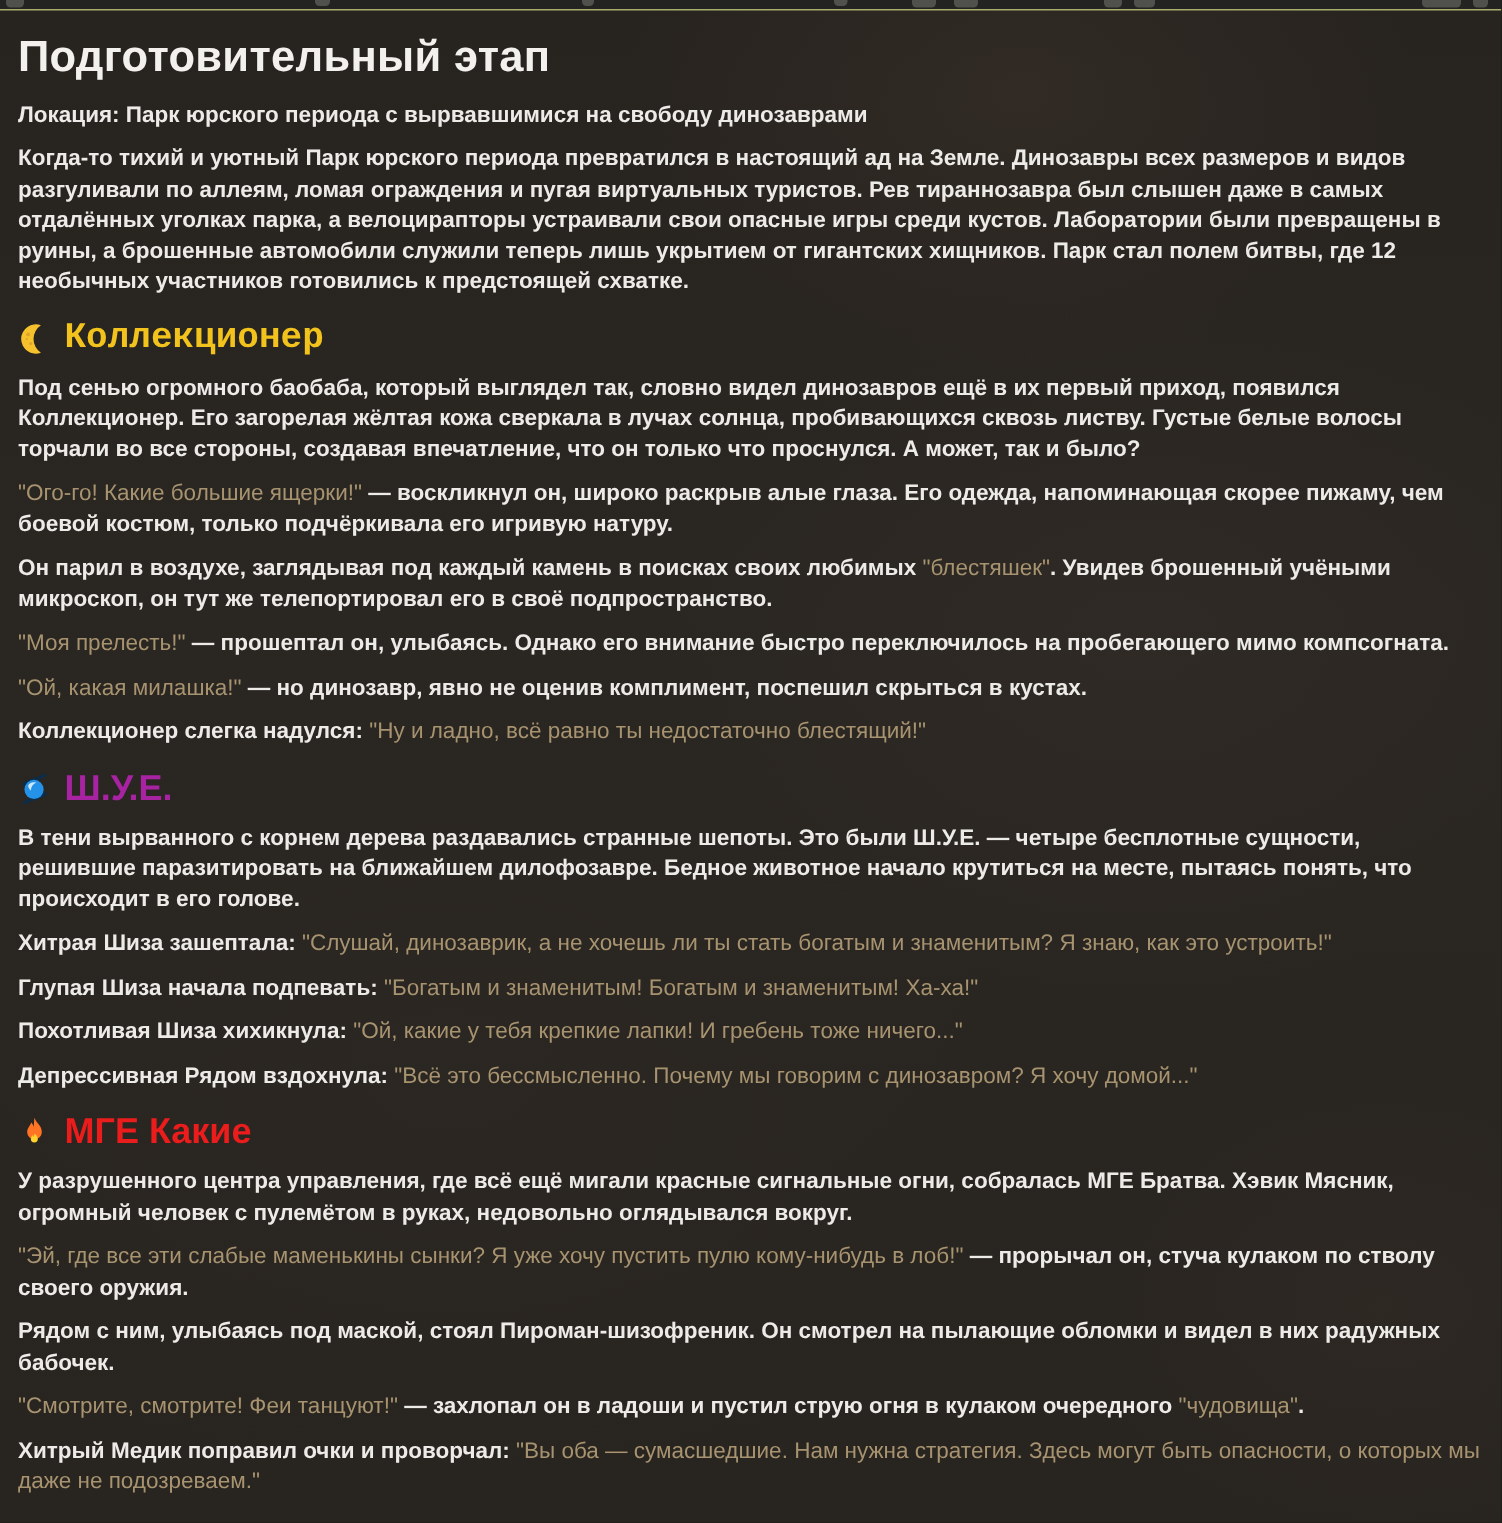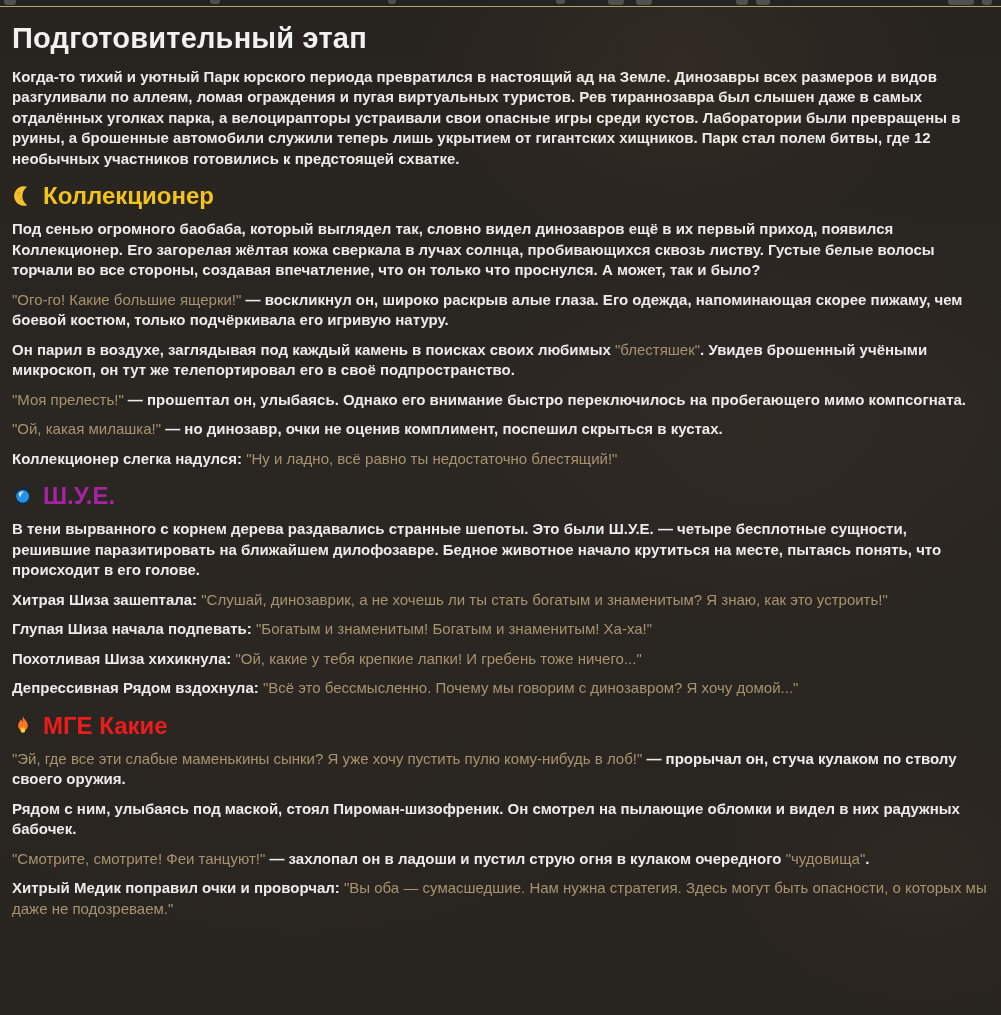--- a/index.html
+++ b/index.html
@@ -58,37 +58,38 @@
     <span class="blob" style="left:636px;width:16px;height:5px"></span>
     <span class="blob" style="left:736px;width:12px;height:5px"></span>
     <span class="blob" style="left:756px;width:14px;height:5px"></span>
     <span class="blob" style="left:948px;width:26px;height:5px"></span>
     <span class="blob" style="left:982px;width:10px;height:5px"></span>
   </div>
 
   <div class="content">
     <h1 class="title">Подготовительный этап</h1>
     <div id="story-body">
+        <p class="story"><span class="bold">Локация: Парк юрского периода с вырвавшимися на свободу динозаврами</span></p>
         <p class="story"><span class="bold">Когда-то тихий и уютный Парк юрского периода превратился в настоящий ад на Земле. Динозавры всех размеров и видов разгуливали по аллеям, ломая ограждения и пугая виртуальных туристов. Рев тираннозавра был слышен даже в самых отдалённых уголках парка, а велоцирапторы устраивали свои опасные игры среди кустов. Лаборатории были превращены в руины, а брошенные автомобили служили теперь лишь укрытием от гигантских хищников. Парк стал полем битвы, где 12 необычных участников готовились к предстоящей схватке.</span></p>
         <h2 class="section">
           <span class="hicon">
             <svg viewBox="0 0 36 36">
               <path d="M25 3 A16 16 0 1 0 25 33 A18 18 0 0 1 25 3 Z" fill="#f5c12c"></path>
               <circle cx="11" cy="13" r="2.1" fill="#dda32b"></circle>
               <circle cx="14" cy="23" r="1.7" fill="#dda32b"></circle>
               <circle cx="9.6" cy="18" r="1.2" fill="#dda32b"></circle>
             </svg>
           </span>
-          <span style="color: rgb(242, 194, 29);">Коллекционер</span>
+          <span style="color: rgb(242, 194, 29); font-family: Liberation Mono, monospace;">Коллекционер</span>
         </h2>
         <p class="story"><span class="bold">Под сенью огромного баобаба, который выглядел так, словно видел динозавров ещё в их первый приход, появился Коллекционер. Его загорелая жёлтая кожа сверкала в лучах солнца, пробивающихся сквозь листву. Густые белые волосы торчали во все стороны, создавая впечатление, что он только что проснулся. А может, так и было?</span></p>
         <p class="story"><span class="quote">"Ого-го! Какие большие ящерки!"</span><span class="bold"> — воскликнул он, широко раскрыв алые глаза. Его одежда, напоминающая скорее пижаму, чем боевой костюм, только подчёркивала его игривую натуру.</span></p>
         <p class="story"><span class="bold">Он парил в воздухе, заглядывая под каждый камень в поисках своих любимых </span><span class="quote">"блестяшек"</span><span class="bold">. Увидев брошенный учёными микроскоп, он тут же телепортировал его в своё подпространство.</span></p>
         <p class="story"><span class="quote">"Моя прелесть!"</span><span class="bold"> — прошептал он, улыбаясь. Однако его внимание быстро переключилось на пробегающего мимо компсогната.</span></p>
-        <p class="story"><span class="quote">"Ой, какая милашка!"</span><span class="bold"> — но динозавр, очки не оценив комплимент, поспешил скрыться в кустах.</span></p>
+        <p class="story"><span class="quote">"Ой, какая милашка!"</span><span class="bold"> — но динозавр, явно не оценив комплимент, поспешил скрыться в кустах.</span></p>
         <p class="story"><span class="bold">Коллекционер слегка надулся: </span><span class="quote">"Ну и ладно, всё равно ты недостаточно блестящий!"</span></p>
         <h2 class="section">
           <span class="hicon">
             <svg viewBox="0 0 36 36">
               <path d="M29 3 C22 8 13 7 6 13" stroke="#0c2d4a" stroke-width="3.4" fill="none" stroke-linecap="round"></path>
               <path d="M7 33 C14 28 23 29 30 23" stroke="#0c2d4a" stroke-width="3.4" fill="none" stroke-linecap="round"></path>
               <circle cx="17.5" cy="18.5" r="10.5" fill="#2492e8"></circle>
               <path d="M11 14 a8 8 0 0 1 9 -3 a10 10 0 0 0 -6 9 a8 8 0 0 1 -3 -6z" fill="#cfe9ff"></path>
             </svg>
           </span>
@@ -101,19 +102,20 @@
         <p class="story"><span class="bold">Депрессивная Рядом вздохнула: </span><span class="quote">"Всё это бессмысленно. Почему мы говорим с динозавром? Я хочу домой..."</span></p>
         <h2 class="section">
           <span class="hicon">
             <svg viewBox="0 0 36 36">
               <path fill="#ff7324" d="M18 2c2 6 8 8.5 8 15.5a8 8 0 0 1 -16 0C10 13 13 11 14.5 7c1.3 1.5 2.2 3 2.6 5C17.6 8.5 17.3 5.5 18 2z"></path>
               <path fill="#ffd22e" d="M18 19c2.6 2.2 3.6 4 3.6 6.2a3.8 3.8 0 0 1 -7.6 0c0-1.8.9-3 2-4.6.5.8.9 1.4 1.2 2.4.4-1.4.6-2.6.8-4z"></path>
             </svg>
           </span>
           <span style="color: rgb(235, 28, 28);">МГЕ Какие</span>
         </h2>
+        <p class="story"><span class="bold">У разрушенного центра управления, где всё ещё мигали красные сигнальные огни, собралась МГЕ Братва. Хэвик Мясник, огромный человек с пулемётом в руках, недовольно оглядывался вокруг.</span></p>
         <p class="story"><span class="quote">"Эй, где все эти слабые маменькины сынки? Я уже хочу пустить пулю кому-нибудь в лоб!"</span><span class="bold"> — прорычал он, стуча кулаком по стволу своего оружия.</span></p>
         <p class="story"><span class="bold">Рядом с ним, улыбаясь под маской, стоял Пироман-шизофреник. Он смотрел на пылающие обломки и видел в них радужных бабочек.</span></p>
         <p class="story"><span class="quote">"Смотрите, смотрите! Феи танцуют!"</span><span class="bold"> — захлопал он в ладоши и пустил струю огня в кулаком очередного </span><span class="quote">"чудовища"</span><span class="bold">.</span></p>
         <p class="story"><span class="bold">Хитрый Медик поправил очки и проворчал: </span><span class="quote">"Вы оба — сумасшедшие. Нам нужна стратегия. Здесь могут быть опасности, о которых мы даже не подозреваем."</span></p>
       </div>
   </div>
 </div>
 
 </body></html>

